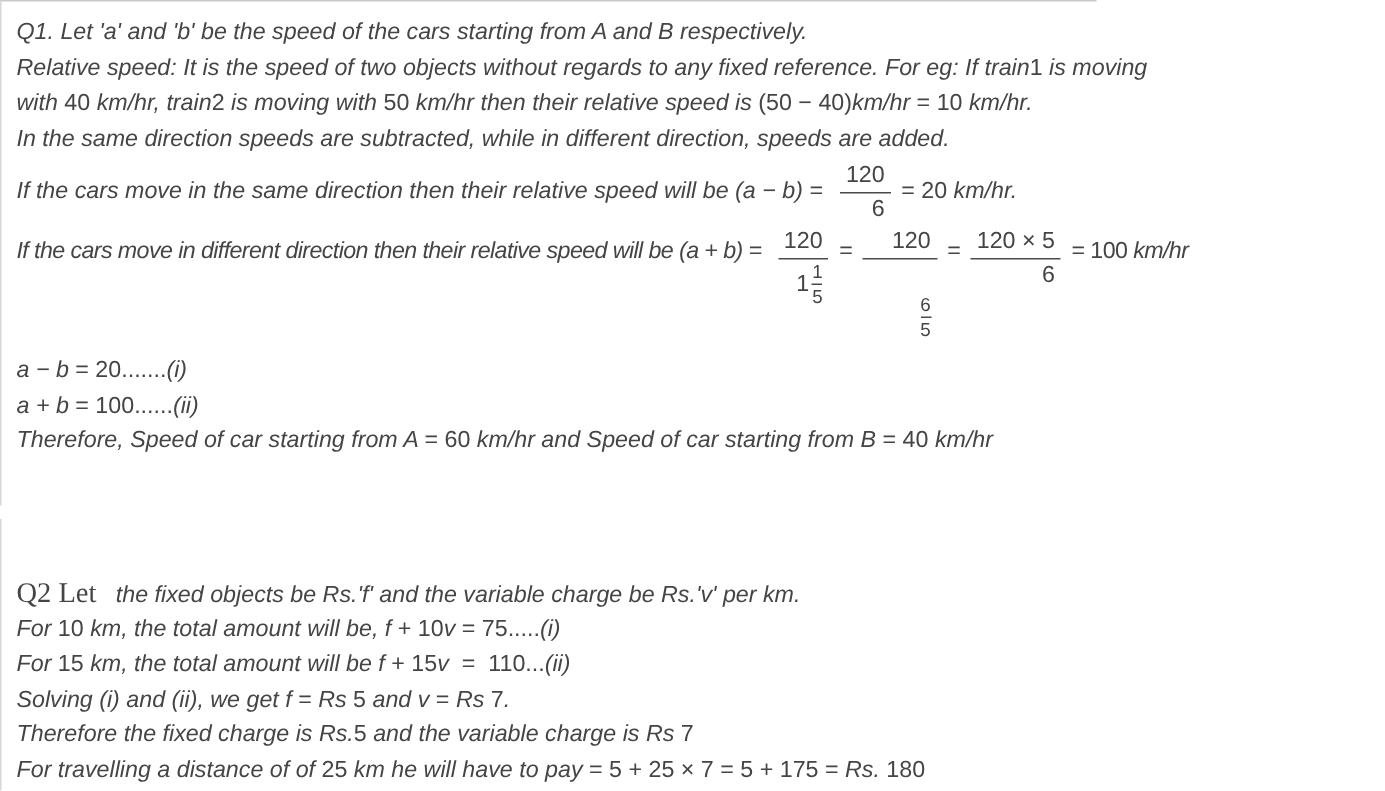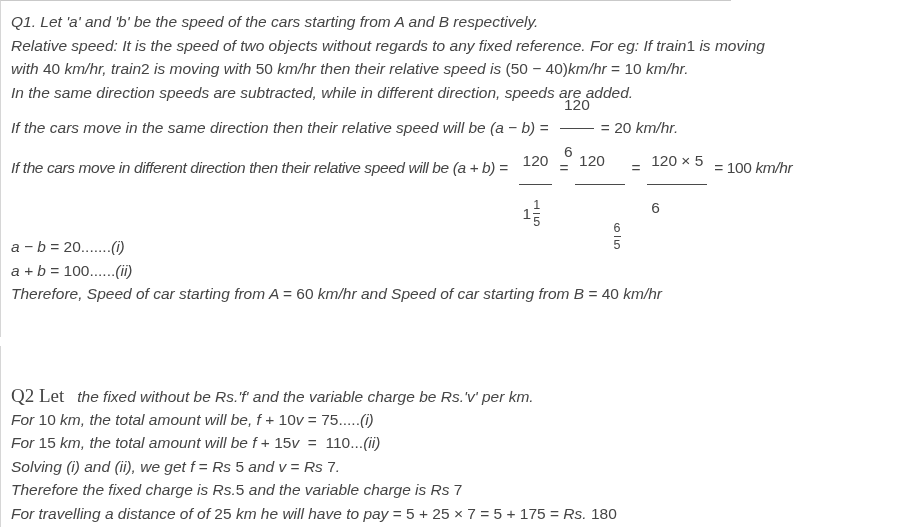--- a/index.html
+++ b/index.html
@@ -27,22 +27,22 @@
     white-space:pre; font-style:italic;
   }
   .k-i { font-style:italic; }
   .k-n { font-style:normal; }
   .k-s { font-style:normal; font-family:"Liberation Serif", serif; font-size:19px; }
   .eqrow { display:flex; align-items:center; white-space:pre; font-style:italic; }
   #eq-same { height:47px; }
   #eq-diff { height:74px; align-items:flex-start; letter-spacing:-0.4px; margin-bottom:10px; }
   #eq-diff .etext { padding-top:8px; display:inline-block; }
   .frac {
-    display:inline-flex; flex-direction:column; align-items:flex-start;
-    margin:0 7px; font-style:normal; letter-spacing:0;gap:12px;
+    display:inline-flex; flex-direction:column; align-items:flex-end;
+    margin:0 7px; font-style:normal; letter-spacing:0;
   }
   .fnum, .fden { line-height:19px; padding:0 4px; }
   .bar { align-self:stretch; height:0; border-top:1.4px solid #4a4a4a; margin:2px 0 1px; }
   .subfrac { display:inline-flex; flex-direction:column; align-items:center; font-size:12.5px; line-height:14px; }
   .sbar { align-self:stretch; height:0; border-top:1.2px solid #4a4a4a; margin:1px 0; }
   .mixedden { display:inline-flex; align-items:flex-start; gap:2px; }
   .mint { line-height:19px; padding-top:6px; }
 </style>
 </head>
 <body>
@@ -97,19 +97,19 @@
     </span>
     <span class="etext"><span class="k-n">= 100 </span><span class="k-i">km/hr</span></span>
   </div>
 
   <div class="line"><span class="k-i">a − b </span><span class="k-n">= 20.......</span><span class="k-i">(i)</span></div>
   <div class="line"><span class="k-i">a + b </span><span class="k-n">= 100......</span><span class="k-i">(ii)</span></div>
   <div class="line"><span class="k-i">Therefore, Speed of car starting from A </span><span class="k-n">= 60 </span><span class="k-i">km/hr and Speed of car starting from B </span><span class="k-n">= 40 </span><span class="k-i">km/hr</span></div>
 </div>
 
 <div class="box" id="q2-box">
-  <div class="line"><span class="k-s">Q2 Let</span><span class="k-i">   the fixed without be Rs.'f' and the variable charge be Rs.'v' per km.</span></div>
+  <div class="line"><span class="k-s">Q2 Let</span><span class="k-i">   the fixed objects be Rs.'f' and the variable charge be Rs.'v' per km.</span></div>
   <div class="line"><span class="k-i">For </span><span class="k-n">10</span><span class="k-i"> km, the total amount will be, f </span><span class="k-n">+ 10</span><span class="k-i">v </span><span class="k-n">= 75.....</span><span class="k-i">(i)</span></div>
   <div class="line"><span class="k-i">For </span><span class="k-n">15</span><span class="k-i"> km, the total amount will be f </span><span class="k-n">+ 15</span><span class="k-i">v </span><span class="k-n"> =  110...</span><span class="k-i">(ii)</span></div>
   <div class="line"><span class="k-i">Solving (i) and (ii), we get f </span><span class="k-n">= </span><span class="k-i">Rs </span><span class="k-n">5</span><span class="k-i"> and v </span><span class="k-n">= </span><span class="k-i">Rs </span><span class="k-n">7</span><span class="k-i">.</span></div>
   <div class="line"><span class="k-i">Therefore the fixed charge is Rs.</span><span class="k-n">5</span><span class="k-i"> and the variable charge is Rs </span><span class="k-n">7</span></div>
   <div class="line"><span class="k-i">For travelling a distance of of </span><span class="k-n">25</span><span class="k-i"> km he will have to pay </span><span class="k-n">= 5 + 25 × 7 = 5 + 175 = </span><span class="k-i">Rs. </span><span class="k-n">180</span></div>
 </div>
 
 </body></html>

